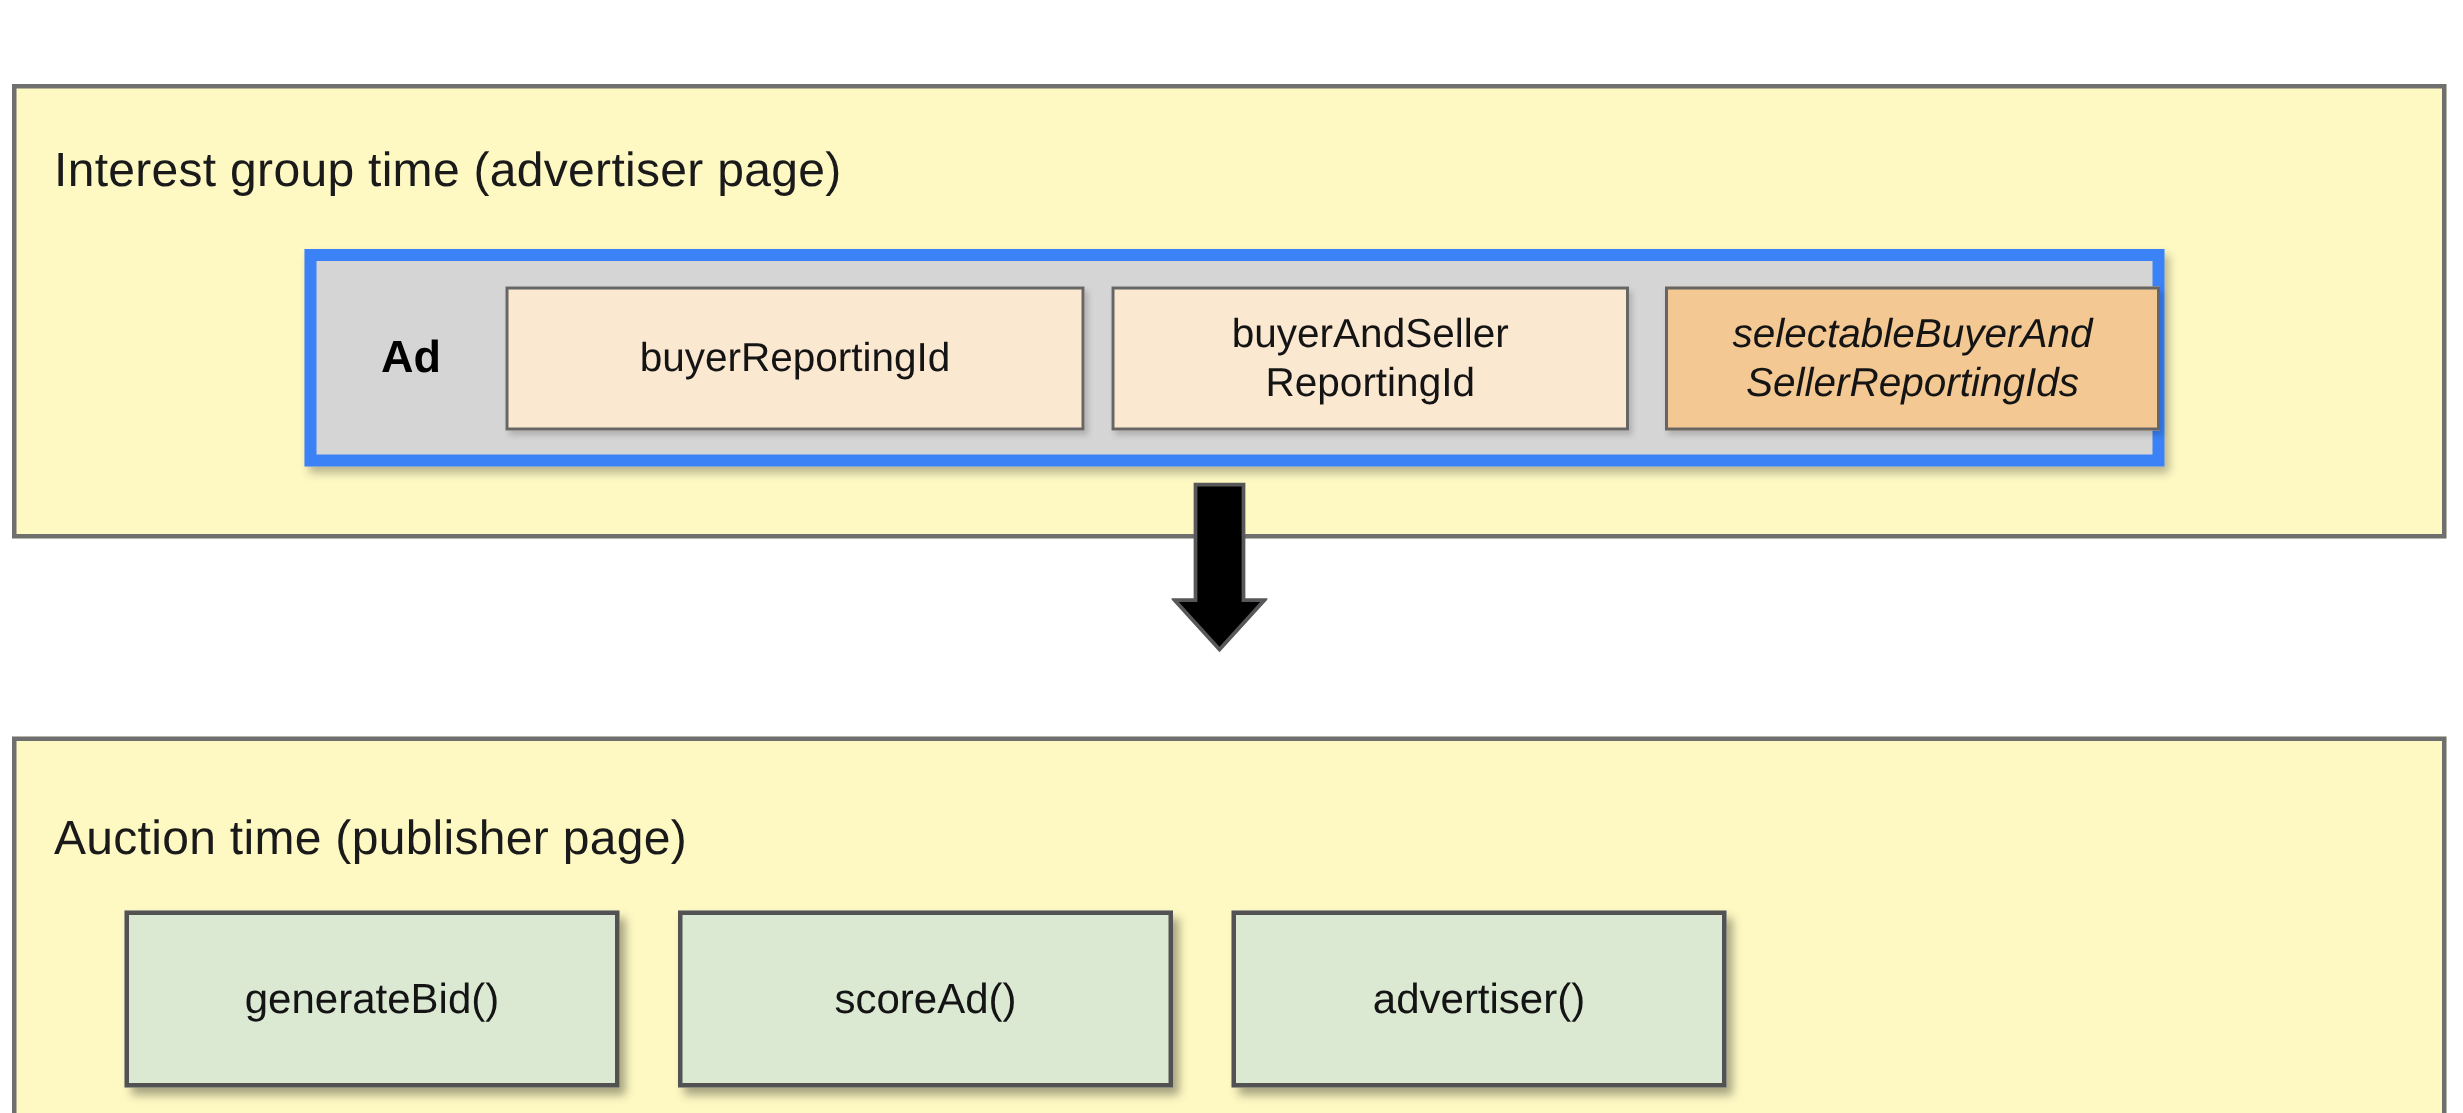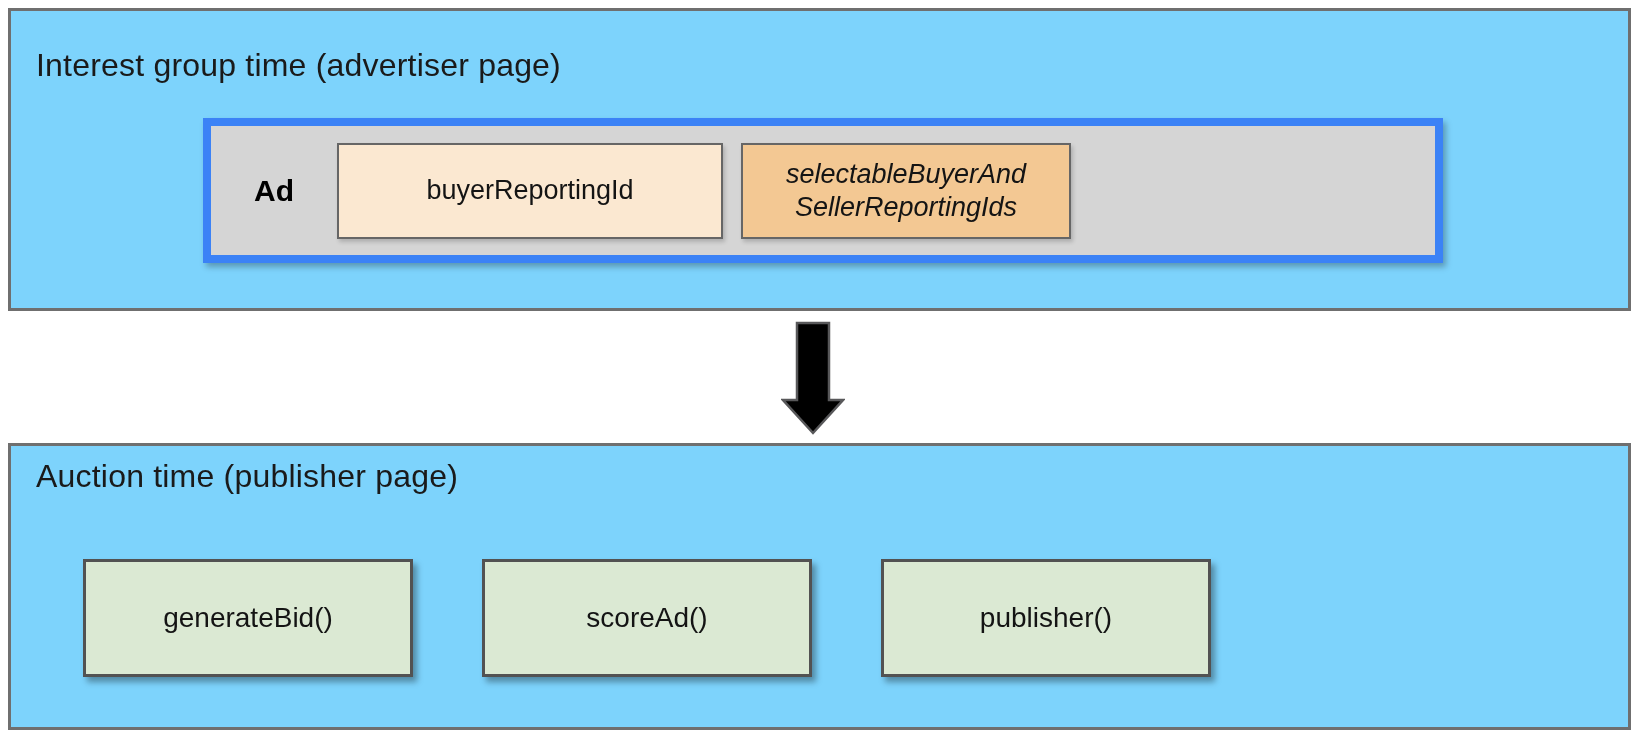--- a/index.html
+++ b/index.html
@@ -15,36 +15,37 @@
   .stage {
     position: relative;
     width: 1642px;
     height: 742px;
     background: #ffffff;
   }
   .outer-box {
     position: absolute;
     box-sizing: border-box;
     border: 3px solid #6f6f6f;
-    background: #7dd3fc;
+    background: #fef9c3;
+    margin-top: 48px;
   }
   #top-box    { left: 8px; top: 8px;   width: 1623px; height: 303px; }
   #bottom-box { left: 8px; top: 443px; width: 1623px; height: 287px; }
 
   .section-title {
     position: absolute;
     left: 25px;
     top: 36px;
     font-size: 32px;
     line-height: 36px;
     letter-spacing: 0.2px;
     color: #1a1a1a;
     white-space: nowrap;
   }
-  #bottom-box .section-title { top: 12px; }
+  #bottom-box .section-title { top: 46px; }
 
   .ad-container {
     position: absolute;
     left: 192px;
     top: 107px;
     width: 1240px;
     height: 145px;
     box-sizing: border-box;
     background: #d5d5d5;
     border: 8px solid #3b82f6;
@@ -86,21 +87,21 @@
     top: 321px;
     width: 64px;
     height: 114px;
   }
 
   .fn-row {
     position: absolute;
     left: 72px;
     top: 113px;
     display: flex;
-    gap: 69px;
+    gap: 39px;
   }
   .fn-box {
     box-sizing: border-box;
     width: 330px;
     height: 118px;
     background: #dbe9d3;
     border: 3px solid #525252;
     box-shadow: 4px 5px 6px rgba(0,0,0,0.35);
     display: flex;
     align-items: center;
@@ -115,33 +116,35 @@
 <div class="stage">
 
   <div class="outer-box" id="top-box">
     <div class="section-title">Interest group time (advertiser page)</div>
 
     <div class="ad-container">
       <div class="ad-label">Ad</div>
 
       <div class="id-box" id="id-box-1" data-variant="peach">buyerReportingId</div>
 
+      <div class="id-box" id="id-box-2" data-variant="peach">buyerAndSeller
+ReportingId</div>
 
       <div class="id-box" id="id-box-3" data-variant="orange">selectableBuyerAnd
 SellerReportingIds</div>
     </div>
   </div>
 
   <svg class="flow-arrow" viewBox="0 0 64 114" aria-hidden="true">
     <polygon points="16,2 48,2 48,79 62,79 32,112 2,79 16,79" fill="#000000" stroke="#58585a" stroke-width="2.5" stroke-linejoin="miter"></polygon>
   </svg>
 
   <div class="outer-box" id="bottom-box">
     <div class="section-title">Auction time (publisher page)</div>
 
     <div class="fn-row">
       <div class="fn-box">generateBid()</div>
       <div class="fn-box">scoreAd()</div>
-      <div class="fn-box">publisher()</div>
+      <div class="fn-box">advertiser()</div>
     </div>
   </div>
 
 </div>
 
 </body></html>

